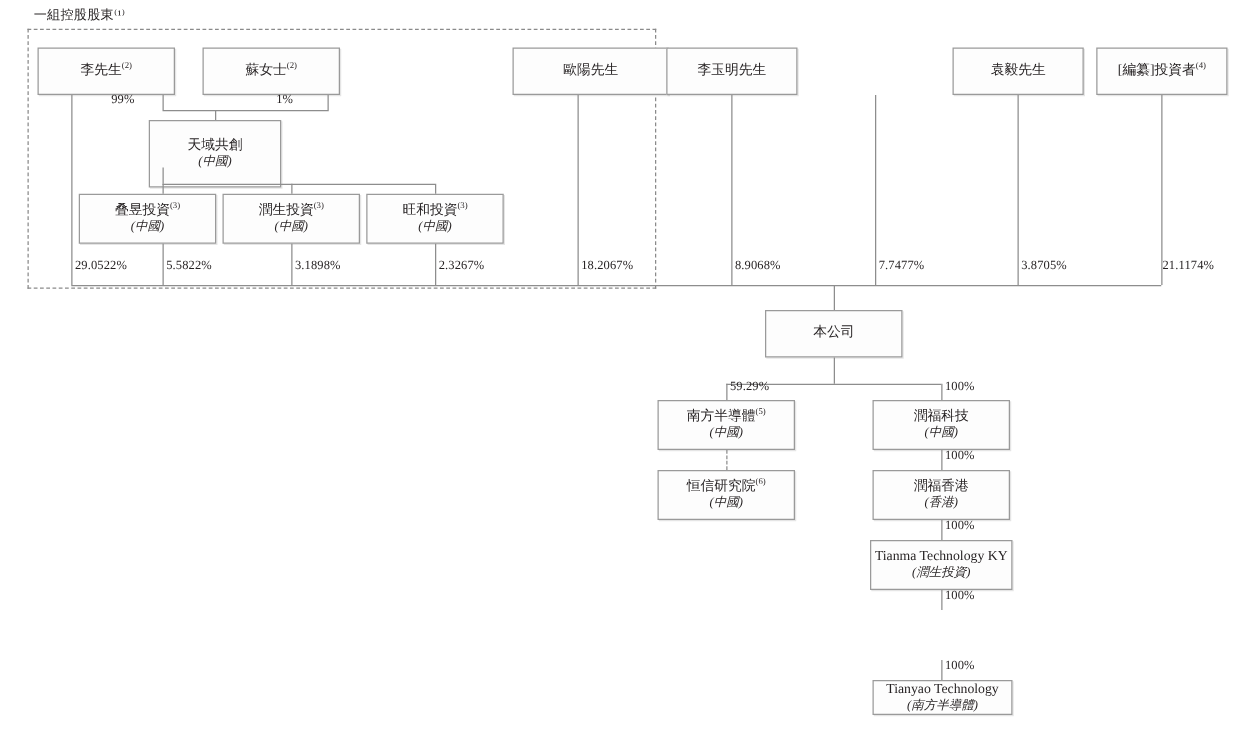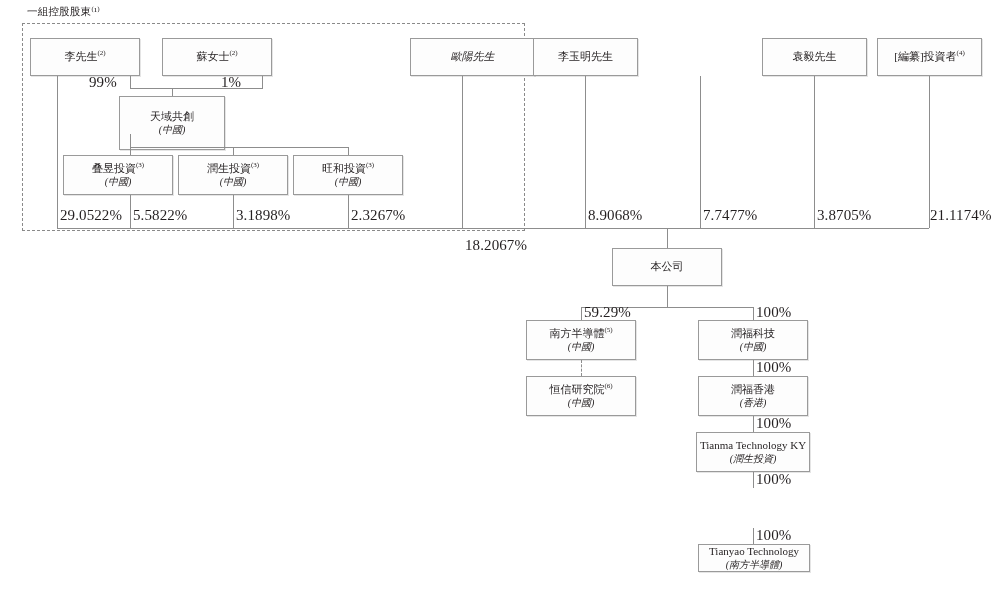--- a/index.html
+++ b/index.html
@@ -71,21 +71,21 @@
   .ln.v { width: 1px; }
   .ln.h { height: 1px; }
   .ln.dash-v {
     width: 0;
     background: transparent;
     border-left: 1px dashed #8d8d8d;
   }
   
   .pct {
     position: absolute;
-    font-size: 15px;
+    font-size: 10px;
     color: #231f20;
     white-space: nowrap;
     letter-spacing: 0.1px;
   }
 </style>
 </head>
 <body>
 
 <div id="canvas">
 
@@ -93,21 +93,21 @@
   <div class="group-region" style="left:22px; top:23px; width:503px; height:208px;"></div>
 
   <div class="node" style="left:30px; top:38px; width:110px; height:38px;">
     <div class="nm"><span>李先生</span><span class="sup">(2)</span></div>
   </div>
 
   <div class="node" style="left:162px; top:38px; width:110px; height:38px;">
     <div class="nm"><span>蘇女士</span><span class="sup">(2)</span></div>
   </div>
 
-  <div class="node" style="left:410px; top:38px; width:125px; height:38px;font-style:italic;">
+  <div class="node" style="left:410px; top:38px; width:125px; height:38px;">
     <div class="nm"><span>歐陽先生</span></div>
   </div>
 
   <div class="node" style="left:533px; top:38px; width:105px; height:38px;">
     <div class="nm"><span>李玉明先生</span></div>
   </div>
 
 
   <div class="node" style="left:762px; top:38px; width:105px; height:38px;">
     <div class="nm"><span>袁毅先生</span></div>
@@ -210,21 +210,21 @@
   <div class="ln v" style="left:753px; top:472px; height:16px;"></div>
   <div class="ln v" style="left:753px; top:528px; height:16px;"></div>
 
   <div class="pct" style="left:89px; top:74px;">99%</div>
   <div class="pct" style="left:221px; top:74px;">1%</div>
 
   <div class="pct" style="left:60px; top:207px;">29.0522%</div>
   <div class="pct" style="left:133px; top:207px;">5.5822%</div>
   <div class="pct" style="left:236px; top:207px;">3.1898%</div>
   <div class="pct" style="left:351px; top:207px;">2.3267%</div>
-  <div class="pct" style="left:465px; top:207px;margin-top:30px;">18.2067%</div>
+  <div class="pct" style="left:465px; top:207px;">18.2067%</div>
   <div class="pct" style="left:588px; top:207px;">8.9068%</div>
   <div class="pct" style="left:703px; top:207px;">7.7477%</div>
   <div class="pct" style="left:817px; top:207px;">3.8705%</div>
   <div class="pct" style="left:930px; top:207px;">21.1174%</div>
 
   <div class="pct" style="left:584px; top:304px;">59.29%</div>
   <div class="pct" style="left:756px; top:304px;">100%</div>
   <div class="pct" style="left:756px; top:359px;">100%</div>
   <div class="pct" style="left:756px; top:415px;">100%</div>
   <div class="pct" style="left:756px; top:471px;">100%</div>

